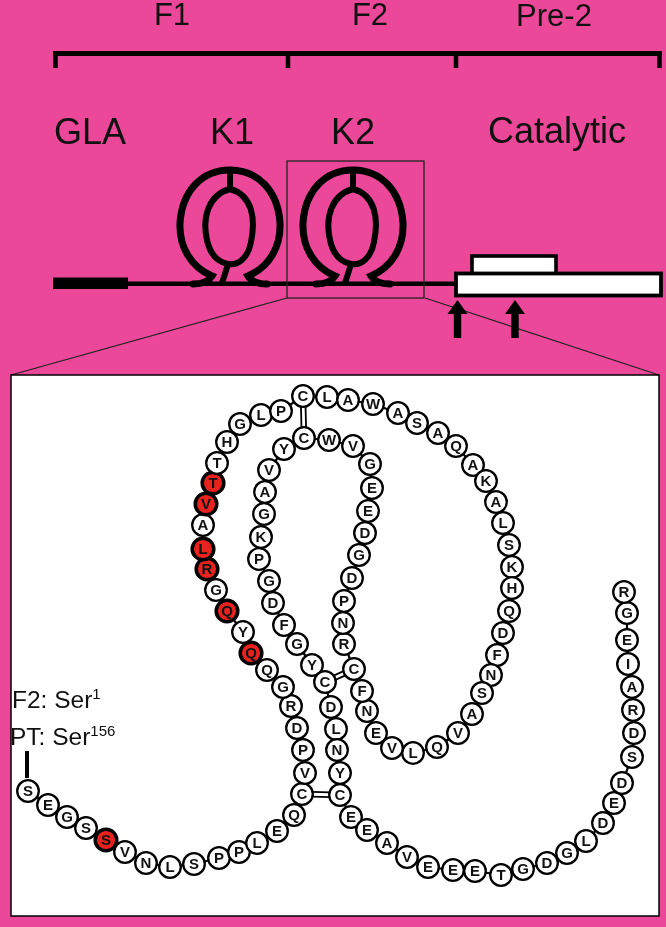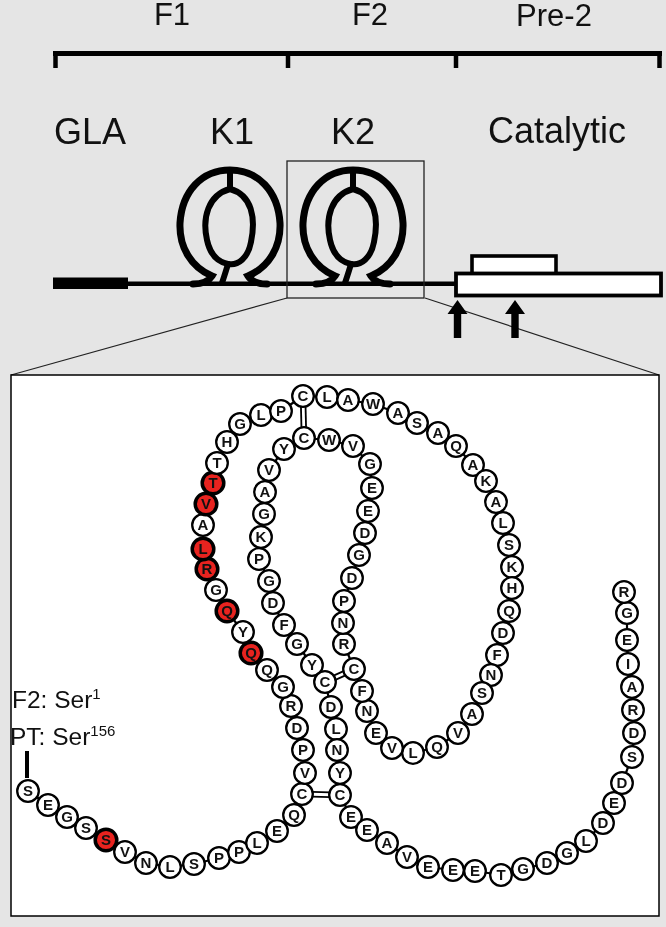--- a/index.html
+++ b/index.html
@@ -1,16 +1,16 @@
 <!DOCTYPE html>
 <html><head>
 <meta charset="utf-8">
 <style>
   html,body{margin:0;padding:0;background:#ffffff;}
-  .stage{position:relative;width:666px;height:927px;background:#e5e5e5;overflow:hidden;}
+  .stage{position:relative;width:666px;height:927px;background:#ec4899;overflow:hidden;}
   svg{display:block;}
   svg text{font-family:"Liberation Sans","DejaVu Sans",sans-serif;fill:#111;}
   .frag-label{font-size:31px;}
   .dom-label{font-size:36px;}
   .ann-text{font-size:24.5px;}
   .ann-sup{font-size:15px;}
 </style>
 </head>
 <body>
 

